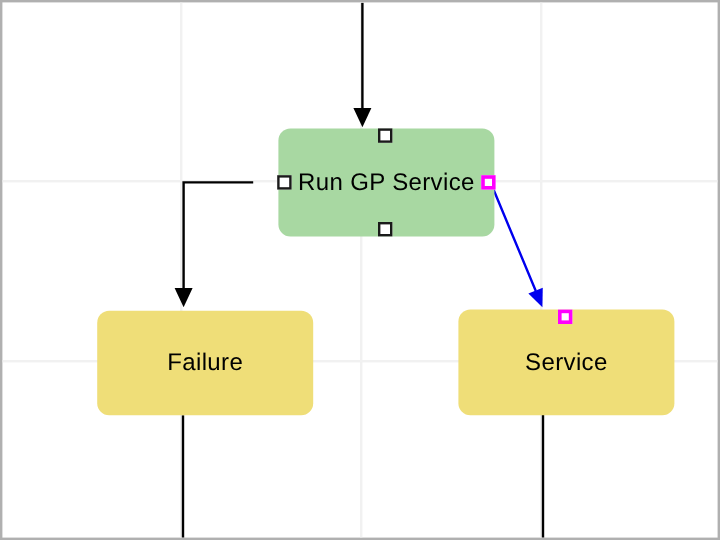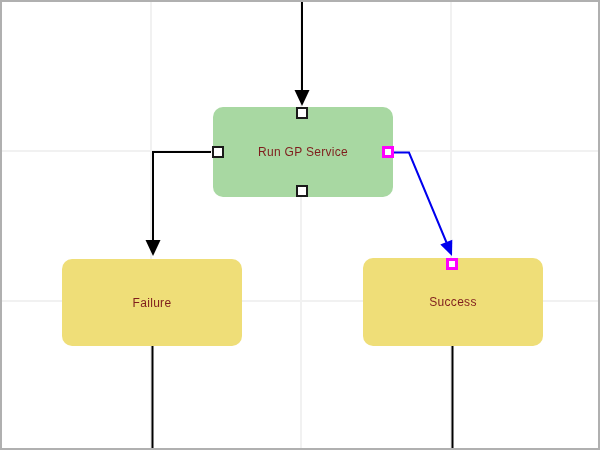--- a/index.html
+++ b/index.html
@@ -8,21 +8,21 @@
     border:2px solid #b0b0b0;background:#ffffff;overflow:hidden;
   }
   .grid-v{position:absolute;top:0;bottom:0;width:2px;background:#f1f1f1;z-index:0;}
   .grid-h{position:absolute;left:0;right:0;height:2px;background:#f1f1f1;z-index:0;}
   .gv1{left:148px;} .gv2{left:298px;} .gv3{left:448px;}
   .gh1{top:148px;} .gh2{top:298px;}
   svg.edge-layer{position:absolute;left:0;top:0;z-index:1;}
   .node{
     position:absolute;border-radius:10px;z-index:2;
     display:flex;align-items:center;justify-content:center;
-    font-size:12px;color:#7f1d1d;letter-spacing:0.3px;
+    font-size:20px;color:#000000;letter-spacing:0.3px;margin-left:19px;
   }
   #node-run-gp{left:211px;top:105px;width:180px;height:90px;}
   #node-success{left:60px;top:257px;width:180px;height:87px;}
   #node-failure{left:361px;top:256px;width:180px;height:88px;}
   .port{
     position:absolute;width:12px;height:12px;box-sizing:border-box;
     background:#ffffff;border:2px solid #1a1a1a;z-index:3;
   }
   .port.selected{border-width:3px;}
   .p-top{left:83px;top:0;}
@@ -64,17 +64,17 @@
     <div class="port p-left" style="border-color: rgb(26, 26, 26);"></div>
     <div class="port p-right selected" style="border-color: rgb(255, 0, 255);"></div>
     <div class="port p-bottom" style="border-color: rgb(26, 26, 26);"></div>
   </div>
 
   <div class="node" id="node-success" style="background-color: rgb(239, 222, 120);">
     <span class="node-label">Failure</span>
   </div>
 
   <div class="node" id="node-failure" style="background-color: rgb(239, 222, 120);">
-    <span class="node-label">Success</span>
+    <span class="node-label">Service</span>
     <div class="port p-top selected" style="border-color: rgb(255, 0, 255);"></div>
   </div>
 
 </div>
 
 </body></html>

